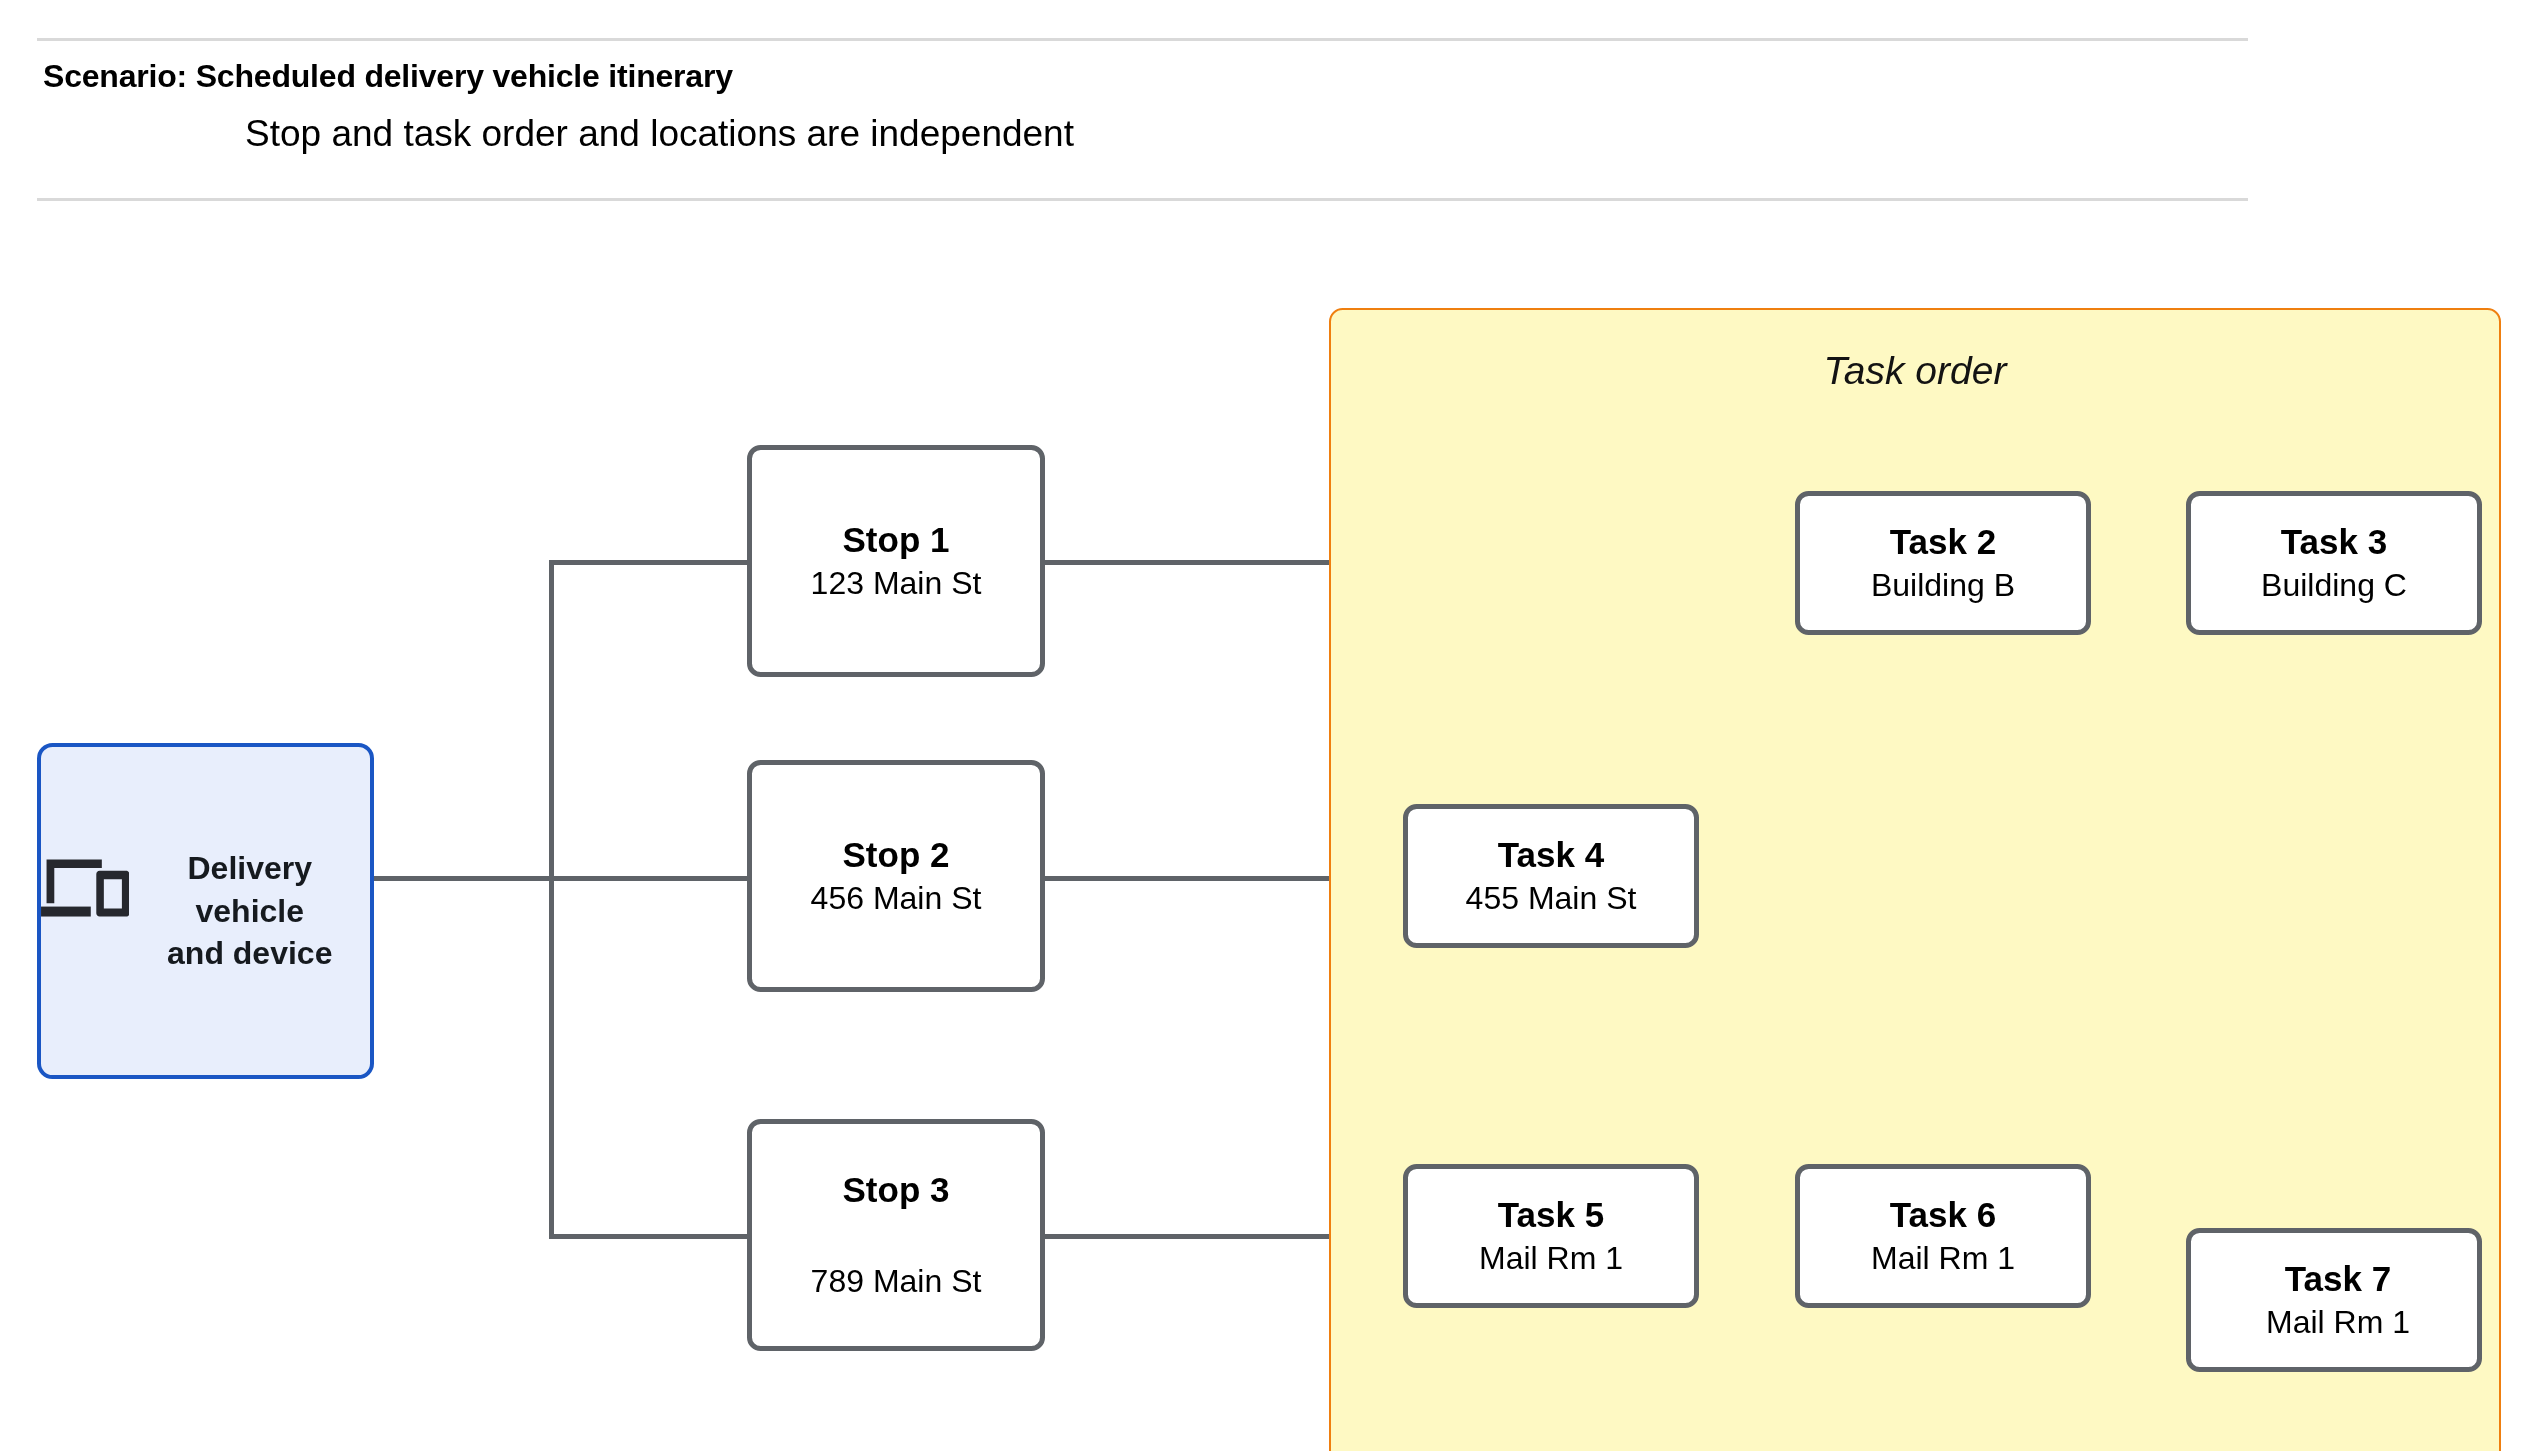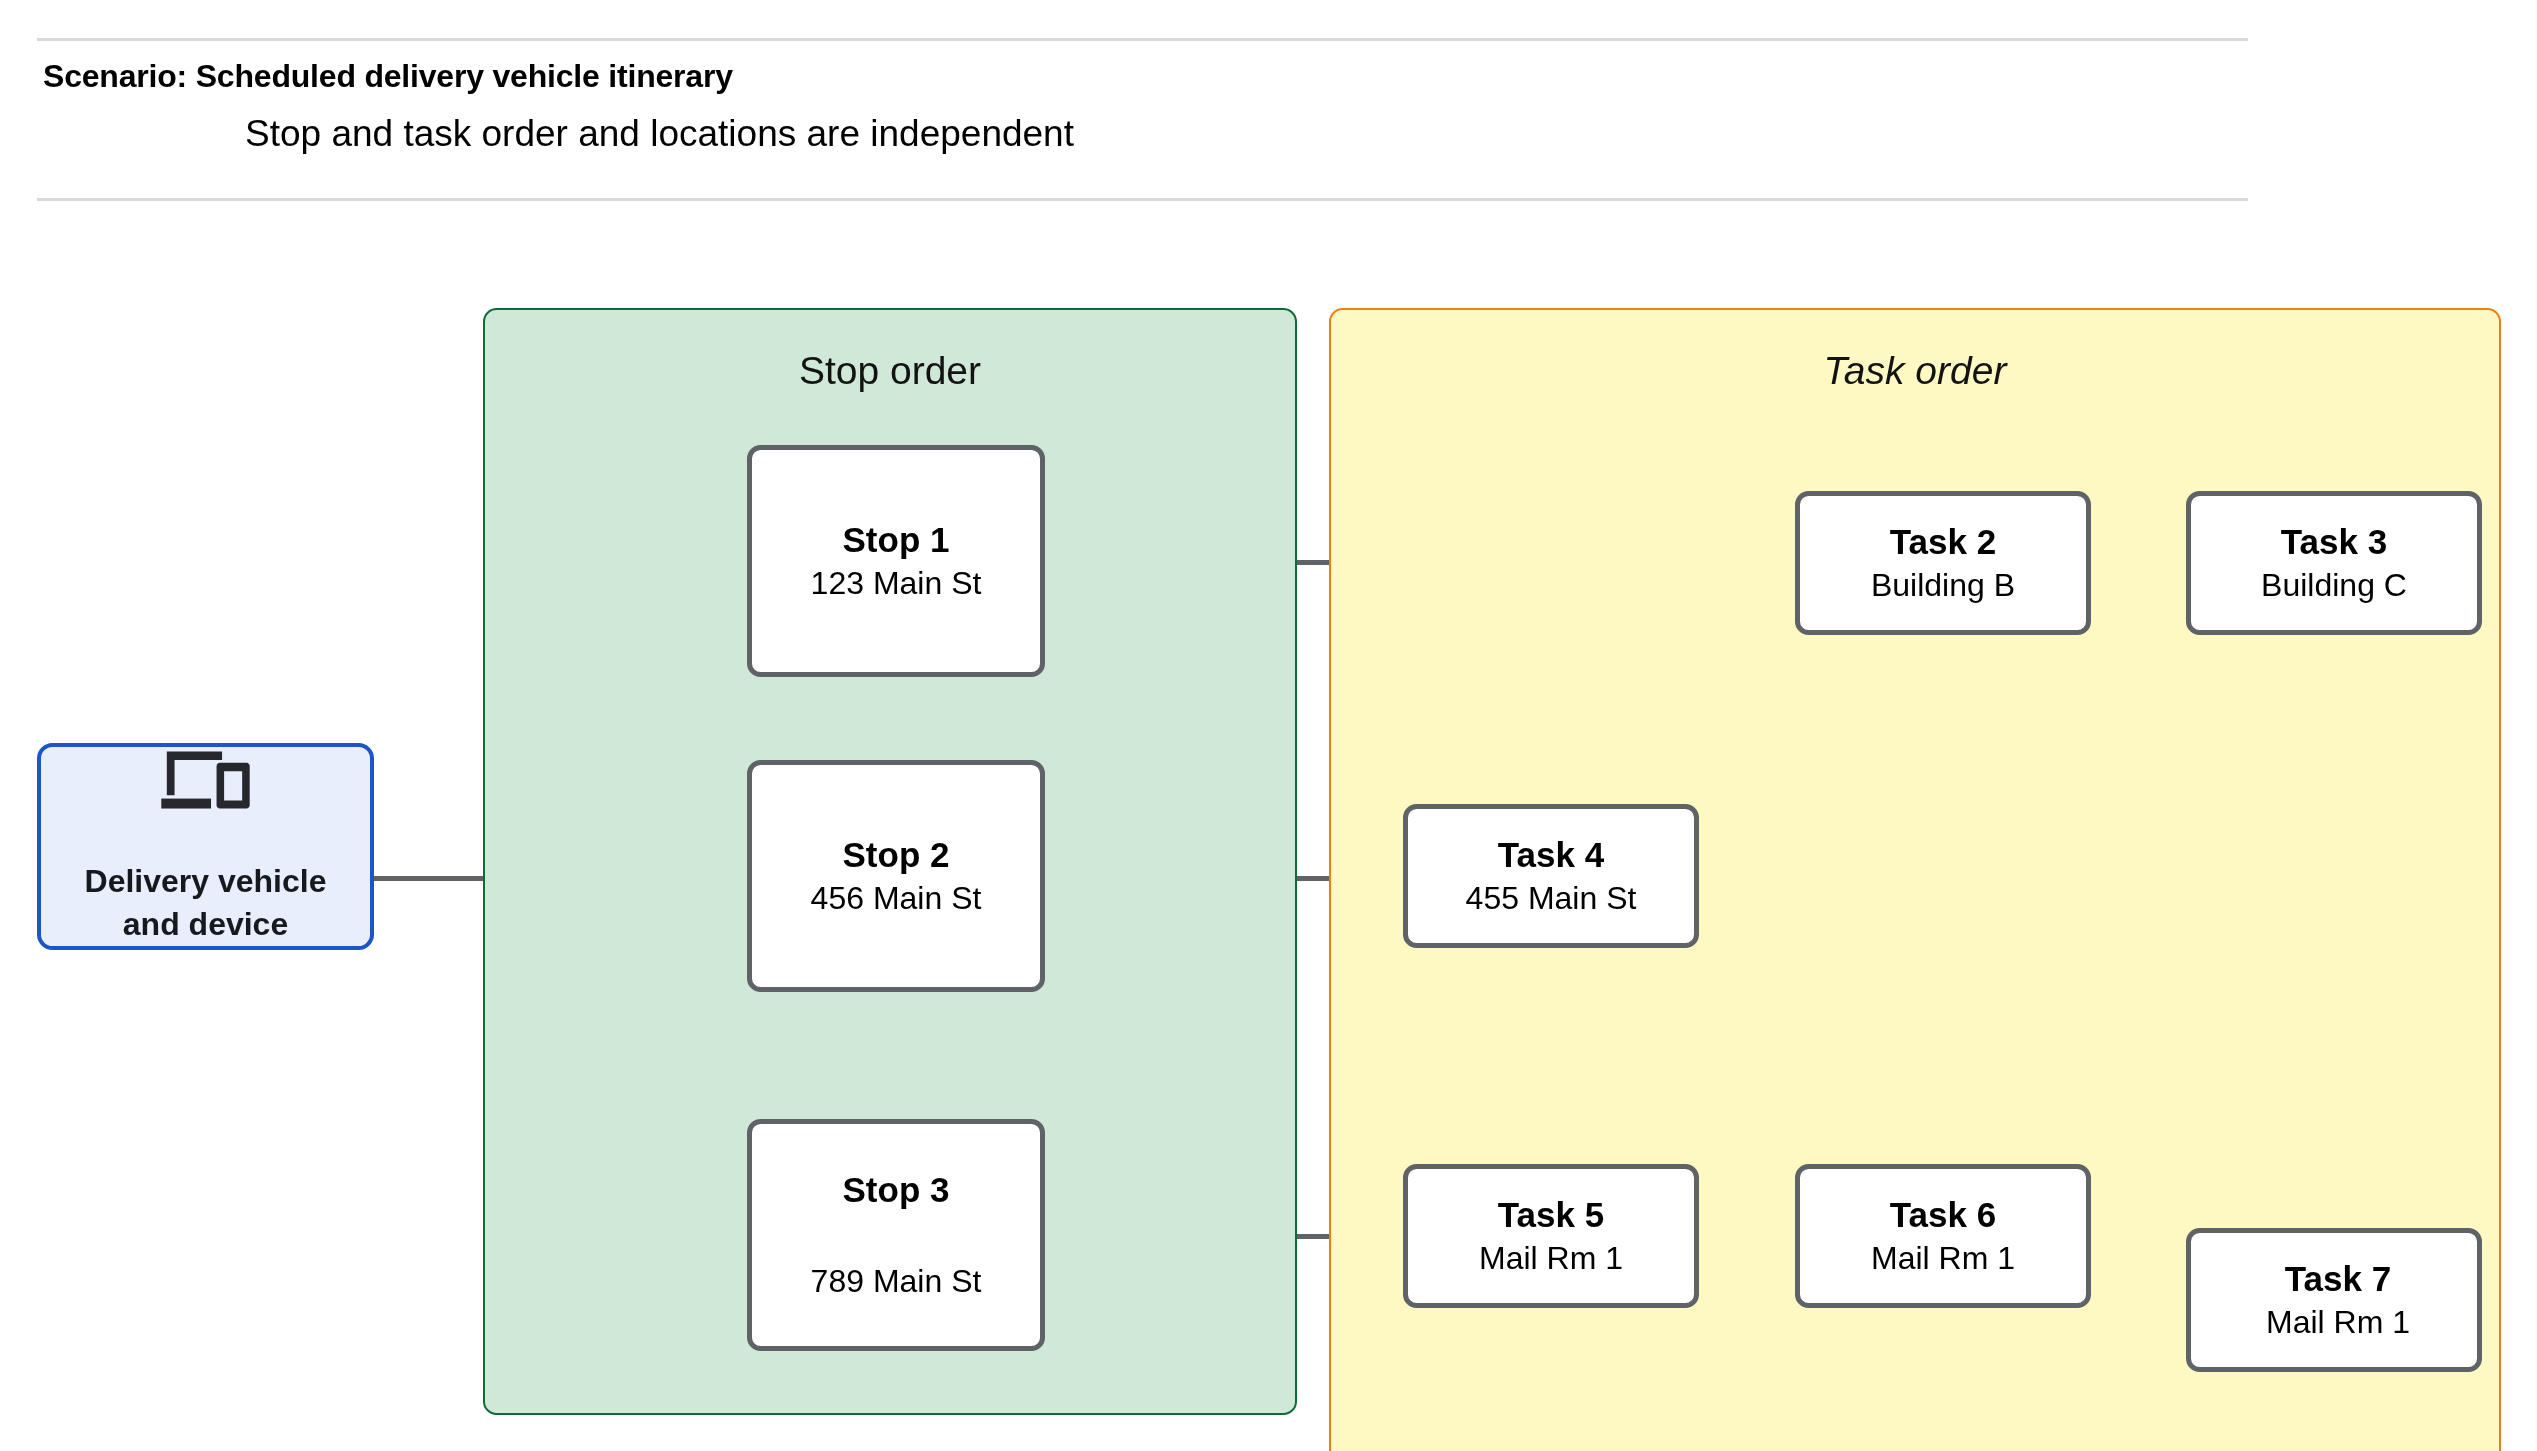--- a/index.html
+++ b/index.html
@@ -127,27 +127,27 @@
     width: 296px;
     height: 144px;
   }
 
   
   .device-node {
     position: absolute;
     left: 37px;
     top: 743px;
     width: 337px;
-    height: 207px;
+    height: 336px;
     box-sizing: border-box;
     background: #e8eefc;
     border: 4.8px solid #1a56c4;
     border-radius: 15.5px;
     display: flex;
-    flex-direction: column;
+    flex-direction: row;
     align-items: center;
     justify-content: center;
   }
   .device-icon {
     width: 89px;
     height: 70px;
     margin-bottom: 43px;
     display: block;
   }
   .device-label {
@@ -185,23 +185,20 @@
   <div class="wire wire-h" style="left:1028px; top:876px; width:378px;"></div>
 
   <div class="wire wire-h" style="left:1028px; top:1234px; width:378px;"></div>
 
   <div class="wire wire-h" style="left:1692px; top:560px; width:107px;"></div>
   <div class="wire wire-h" style="left:2119px; top:560px; width:107px;"></div>
 
   <div class="wire wire-h" style="left:1692px; top:1234px; width:107px;"></div>
   <div class="wire wire-h" style="left:2119px; top:1234px; width:107px;"></div>
 
-  <div class="panel panel-stop">
-    <div class="panel-title">Stop order</div>
-  </div>
 
   <div class="panel panel-task">
     <div class="panel-title">Task order</div>
   </div>
 
   <div class="device-node">
     <svg class="device-icon" viewBox="0 0 48 38" aria-hidden="true">
       <path fill="#26282e" d="M3 2.5h30v4.6H7.2v19.1H3z"></path>
       <rect x="0" y="28" width="27" height="5.4" fill="#26282e"></rect>
       <path fill="#26282e" d="M31.8 8.6h14.4c1 0 1.8.8 1.8 1.8v21.2c0 1-.8 1.8-1.8 1.8H31.8c-1 0-1.8-.8-1.8-1.8V10.4c0-1 .8-1.8 1.8-1.8zm2.3 4.5v16h9.8v-16z"></path>

